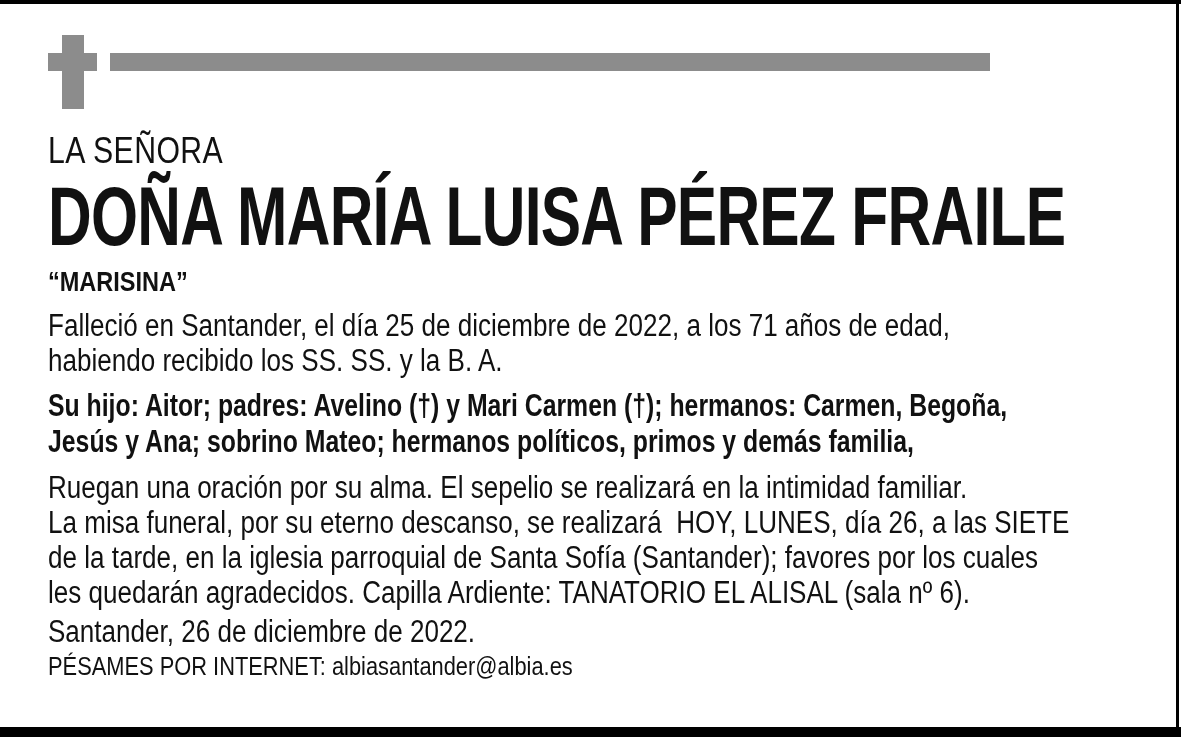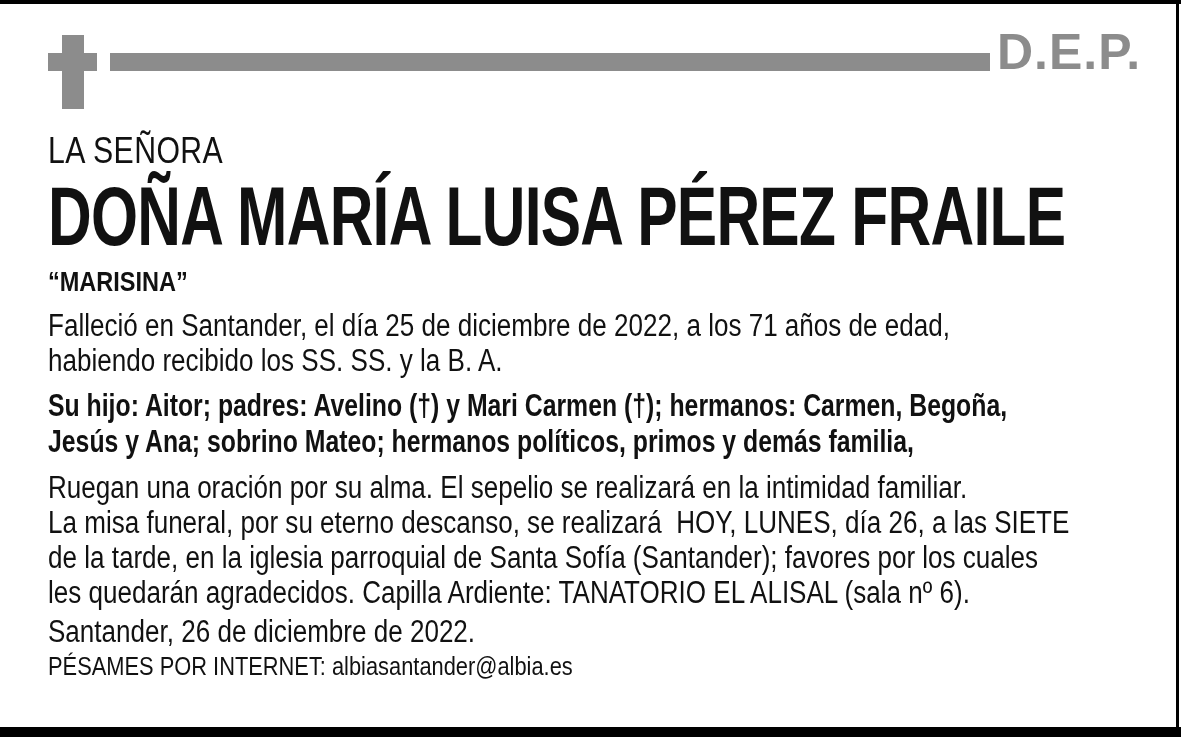--- a/index.html
+++ b/index.html
@@ -59,21 +59,20 @@
 
   <div class="frame-top"></div>
   <div class="frame-right"></div>
   <div class="frame-bottom"></div>
 
   <div>
     <div class="cross-v"></div>
     <div class="cross-h"></div>
   </div>
   <div class="sep-bar"></div>
-  <div class="dep">D.E.P.</div>
 
   <div class="line sx honorific">LA SEÑORA</div>
   <div class="line deceased-name">DOÑA MARÍA LUISA PÉREZ FRAILE</div>
   <div class="line sx nickname">“MARISINA”</div>
 
   <div class="line sx death-0">Falleció en Santander, el día 25 de diciembre de 2022, a los 71 años de edad,</div>
   <div class="line sx death-1">habiendo recibido los SS. SS. y la B. A.</div>
 
   <div class="line family-0">Su hijo: Aitor; padres: Avelino (†) y Mari Carmen (†); hermanos: Carmen, Begoña,</div>
   <div class="line family-1">Jesús y Ana; sobrino Mateo; hermanos políticos, primos y demás familia,</div>

